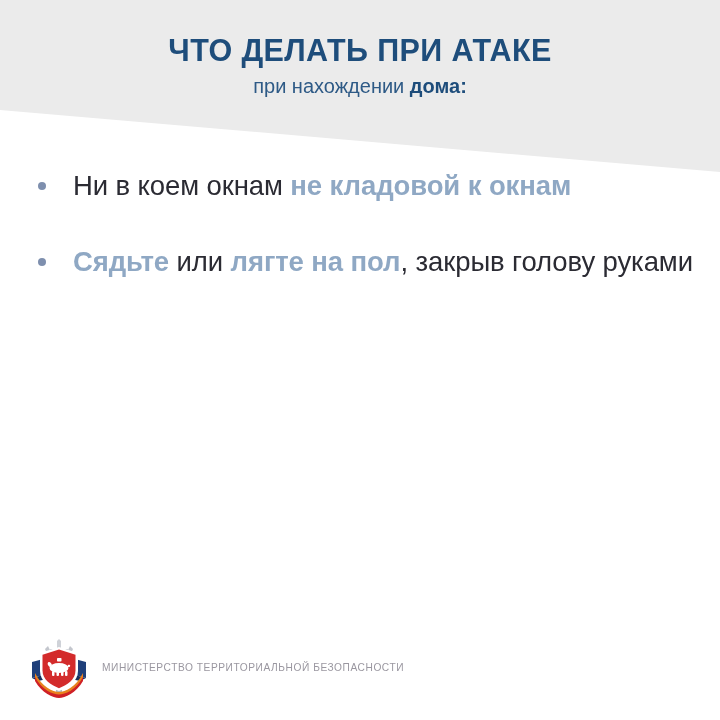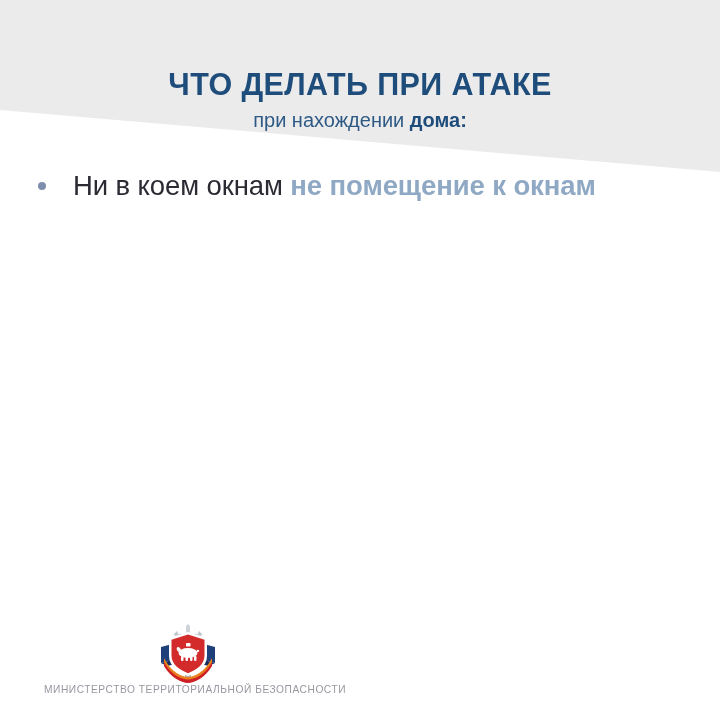--- a/index.html
+++ b/index.html
@@ -36,21 +36,21 @@
     position: absolute;
     top: 0;
     left: 0;
     width: 720px;
     height: 150px;
     z-index: 2;
     display: flex;
     flex-direction: column;
     align-items: center;
     justify-content: flex-start;
-    padding-top: 68px;
+    padding-top: 34px;
     box-sizing: border-box;
     pointer-events: none;
   }
 
   .title {
     font-size: 30.5px;
     font-weight: bold;
     color: #1e4d7b;
     letter-spacing: 0.4px;
     line-height: 1.05;
@@ -115,21 +115,20 @@
   }
 
   
   .footer {
     position: absolute;
     left: 30px;
     bottom: 22px;
     z-index: 3;
     display: flex;
     align-items: center;
-    flex-direction: column;
   }
 
   .emblem {
     width: 58px;
     height: 60px;
     flex: 0 0 auto;
     display: block;
   }
 
   .footer-text {
@@ -157,24 +156,28 @@
     <div class="title">ЧТО ДЕЛАТЬ ПРИ АТАКЕ</div>
     <div class="subtitle">
       <span>при нахождении </span><b>дома:</b>
     </div>
   </div>
 
   <div class="content">
 
     <div class="bullet-row">
       <span class="dot"></span>
-      <div class="bullet-text"><span>Ни в коем окнам </span><b>не помещение к окнам</b></div>
-    </div>
-
-
+      <div class="bullet-text"><span>Ни в коем окнам </span><b>не кладовой к окнам</b></div>
+    </div>
+
+
+    <div class="bullet-row">
+      <span class="dot"></span>
+      <div class="bullet-text"><b>Сядьте</b><span> или </span><b>лягте на пол</b><span>, закрыв голову руками</span></div>
+    </div>
 
   </div>
 
   <div class="footer">
 
     <svg class="emblem" viewBox="0 0 116 120" aria-hidden="true">
 
       <g stroke="none">
 
         <polygon points="30,22 36,16 74,96 66,100" fill="#c3c6cd"></polygon>

